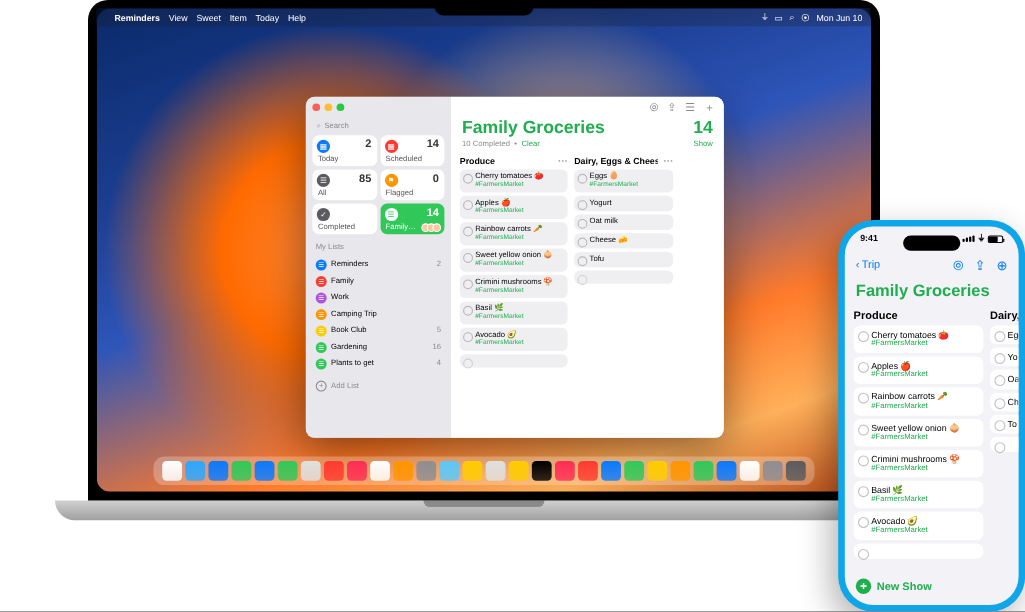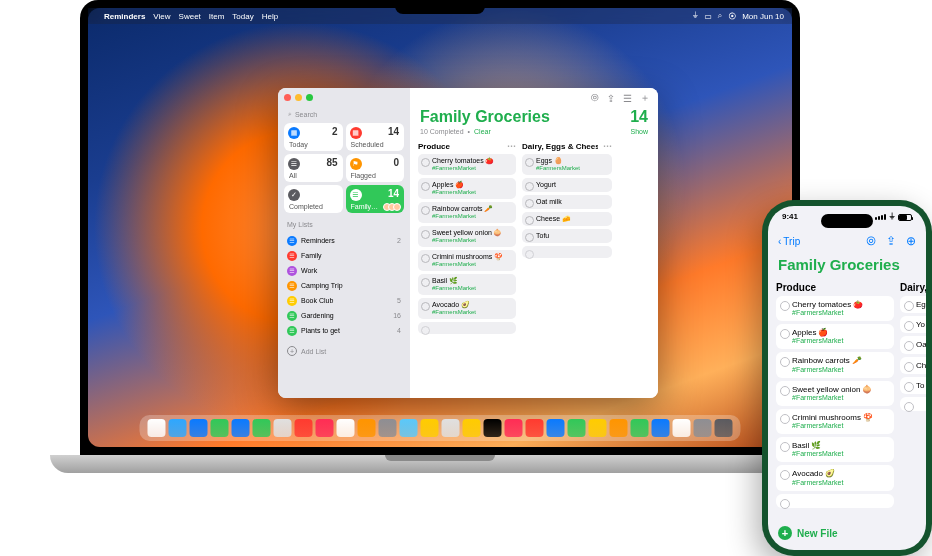--- a/index.html
+++ b/index.html
@@ -121,21 +121,21 @@
   content:""; position:absolute; left:3px; top:4px; width:7px;height:7px;
   border:1px solid #b8b8bc; border-radius:50%;
 }
 .pill .tag{ color:#1fae4d; font-size:6px; display:block;}
 .pill.empty{ min-height:12px; }
 .pill.empty::before{border-color:#d0d0d4;}
 
 
 .iphone {
   position:absolute; right:0; top:200px; width:170px; height:356px;
-  background:#14532d; border-radius:32px; padding:6px; box-shadow: -6px 10px 30px rgba(0,0,0,.3);
+  background:#0ea5e9; border-radius:32px; padding:6px; box-shadow: -6px 10px 30px rgba(0,0,0,.3);
 }
 .ip-screen { width:100%; height:100%; background:#f2f2f7; border-radius:26px; overflow:hidden; position:relative; font-size:8px;}
 .ip-island { position:absolute; top:8px; left:50%; transform:translateX(-50%); width:52px; height:14px; background:#000; border-radius:10px; z-index:5;}
 .ip-status { position:absolute; top:6px; left:0; right:0; display:flex; justify-content:space-between; padding:0 14px; font-size:8px; font-weight:600;}
 .ip-status .right{display:flex;gap:3px;align-items:center;}
 .sig{display:inline-flex;gap:1px;align-items:flex-end}.sig i{width:2px;background:#000;border-radius:1px}.sig i:nth-child(1){height:3px}.sig i:nth-child(2){height:4px}.sig i:nth-child(3){height:5px}.sig i:nth-child(4){height:6px}
 .batt{width:14px;height:7px;border:1px solid #000;border-radius:2px;position:relative}.batt::after{content:"";position:absolute;right:-2px;top:2px;width:1px;height:3px;background:#000;border-radius:1px}.batt i{display:block;width:70%;height:100%;background:#000;border-radius:1px}
 
 .ip-nav { position:absolute; top:28px; left:0; right:0; display:flex; align-items:center; padding:0 10px; color:#007aff;}
 .ip-nav .back{display:flex;align-items:center;gap:2px;font-size:10px;}
@@ -424,16 +424,16 @@
             <div class="ip-pill"><span>Yo</span></div>
             <div class="ip-pill"><span>Oa</span></div>
             <div class="ip-pill"><span>Ch</span></div>
             <div class="ip-pill"><span>To</span></div>
             <div class="ip-pill empty"></div>
           </div>
       </div>
     </div>
     <div class="ip-newitem">
       <span class="plus">+</span>
-      <span>New File</span>
+      <span>New Show</span>
     </div>
   </div>
 </div>
 
 </body></html>

